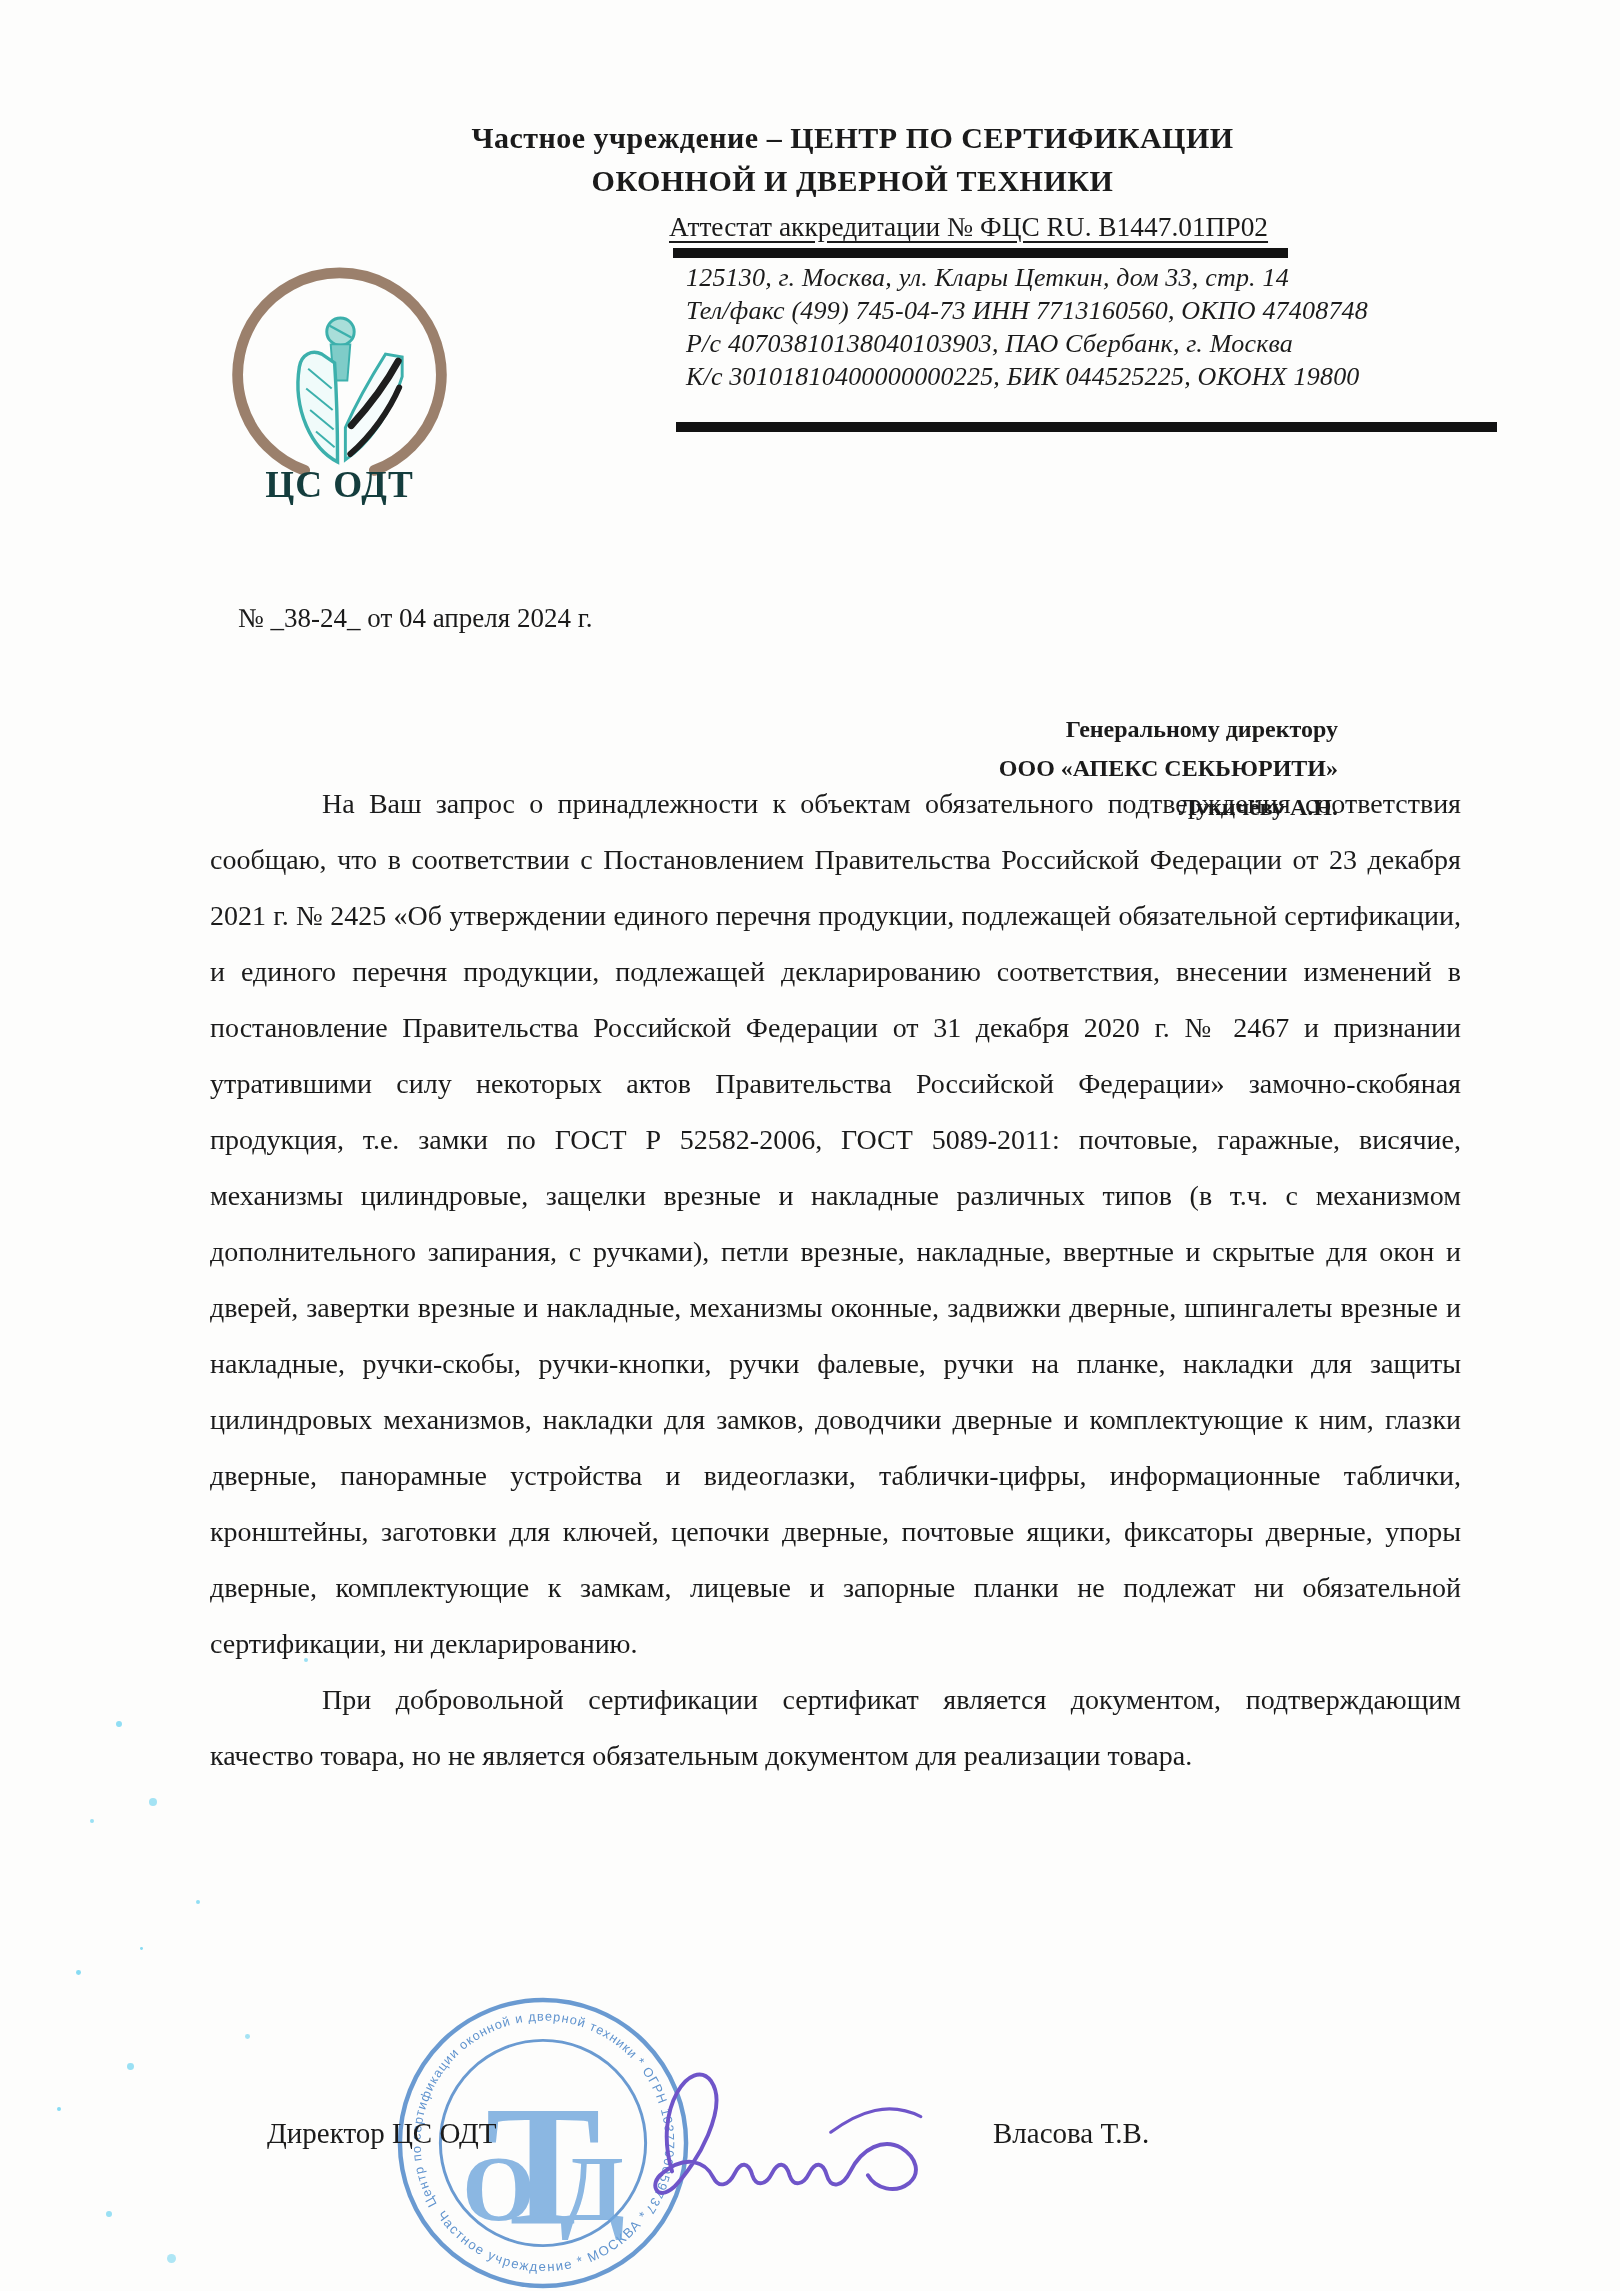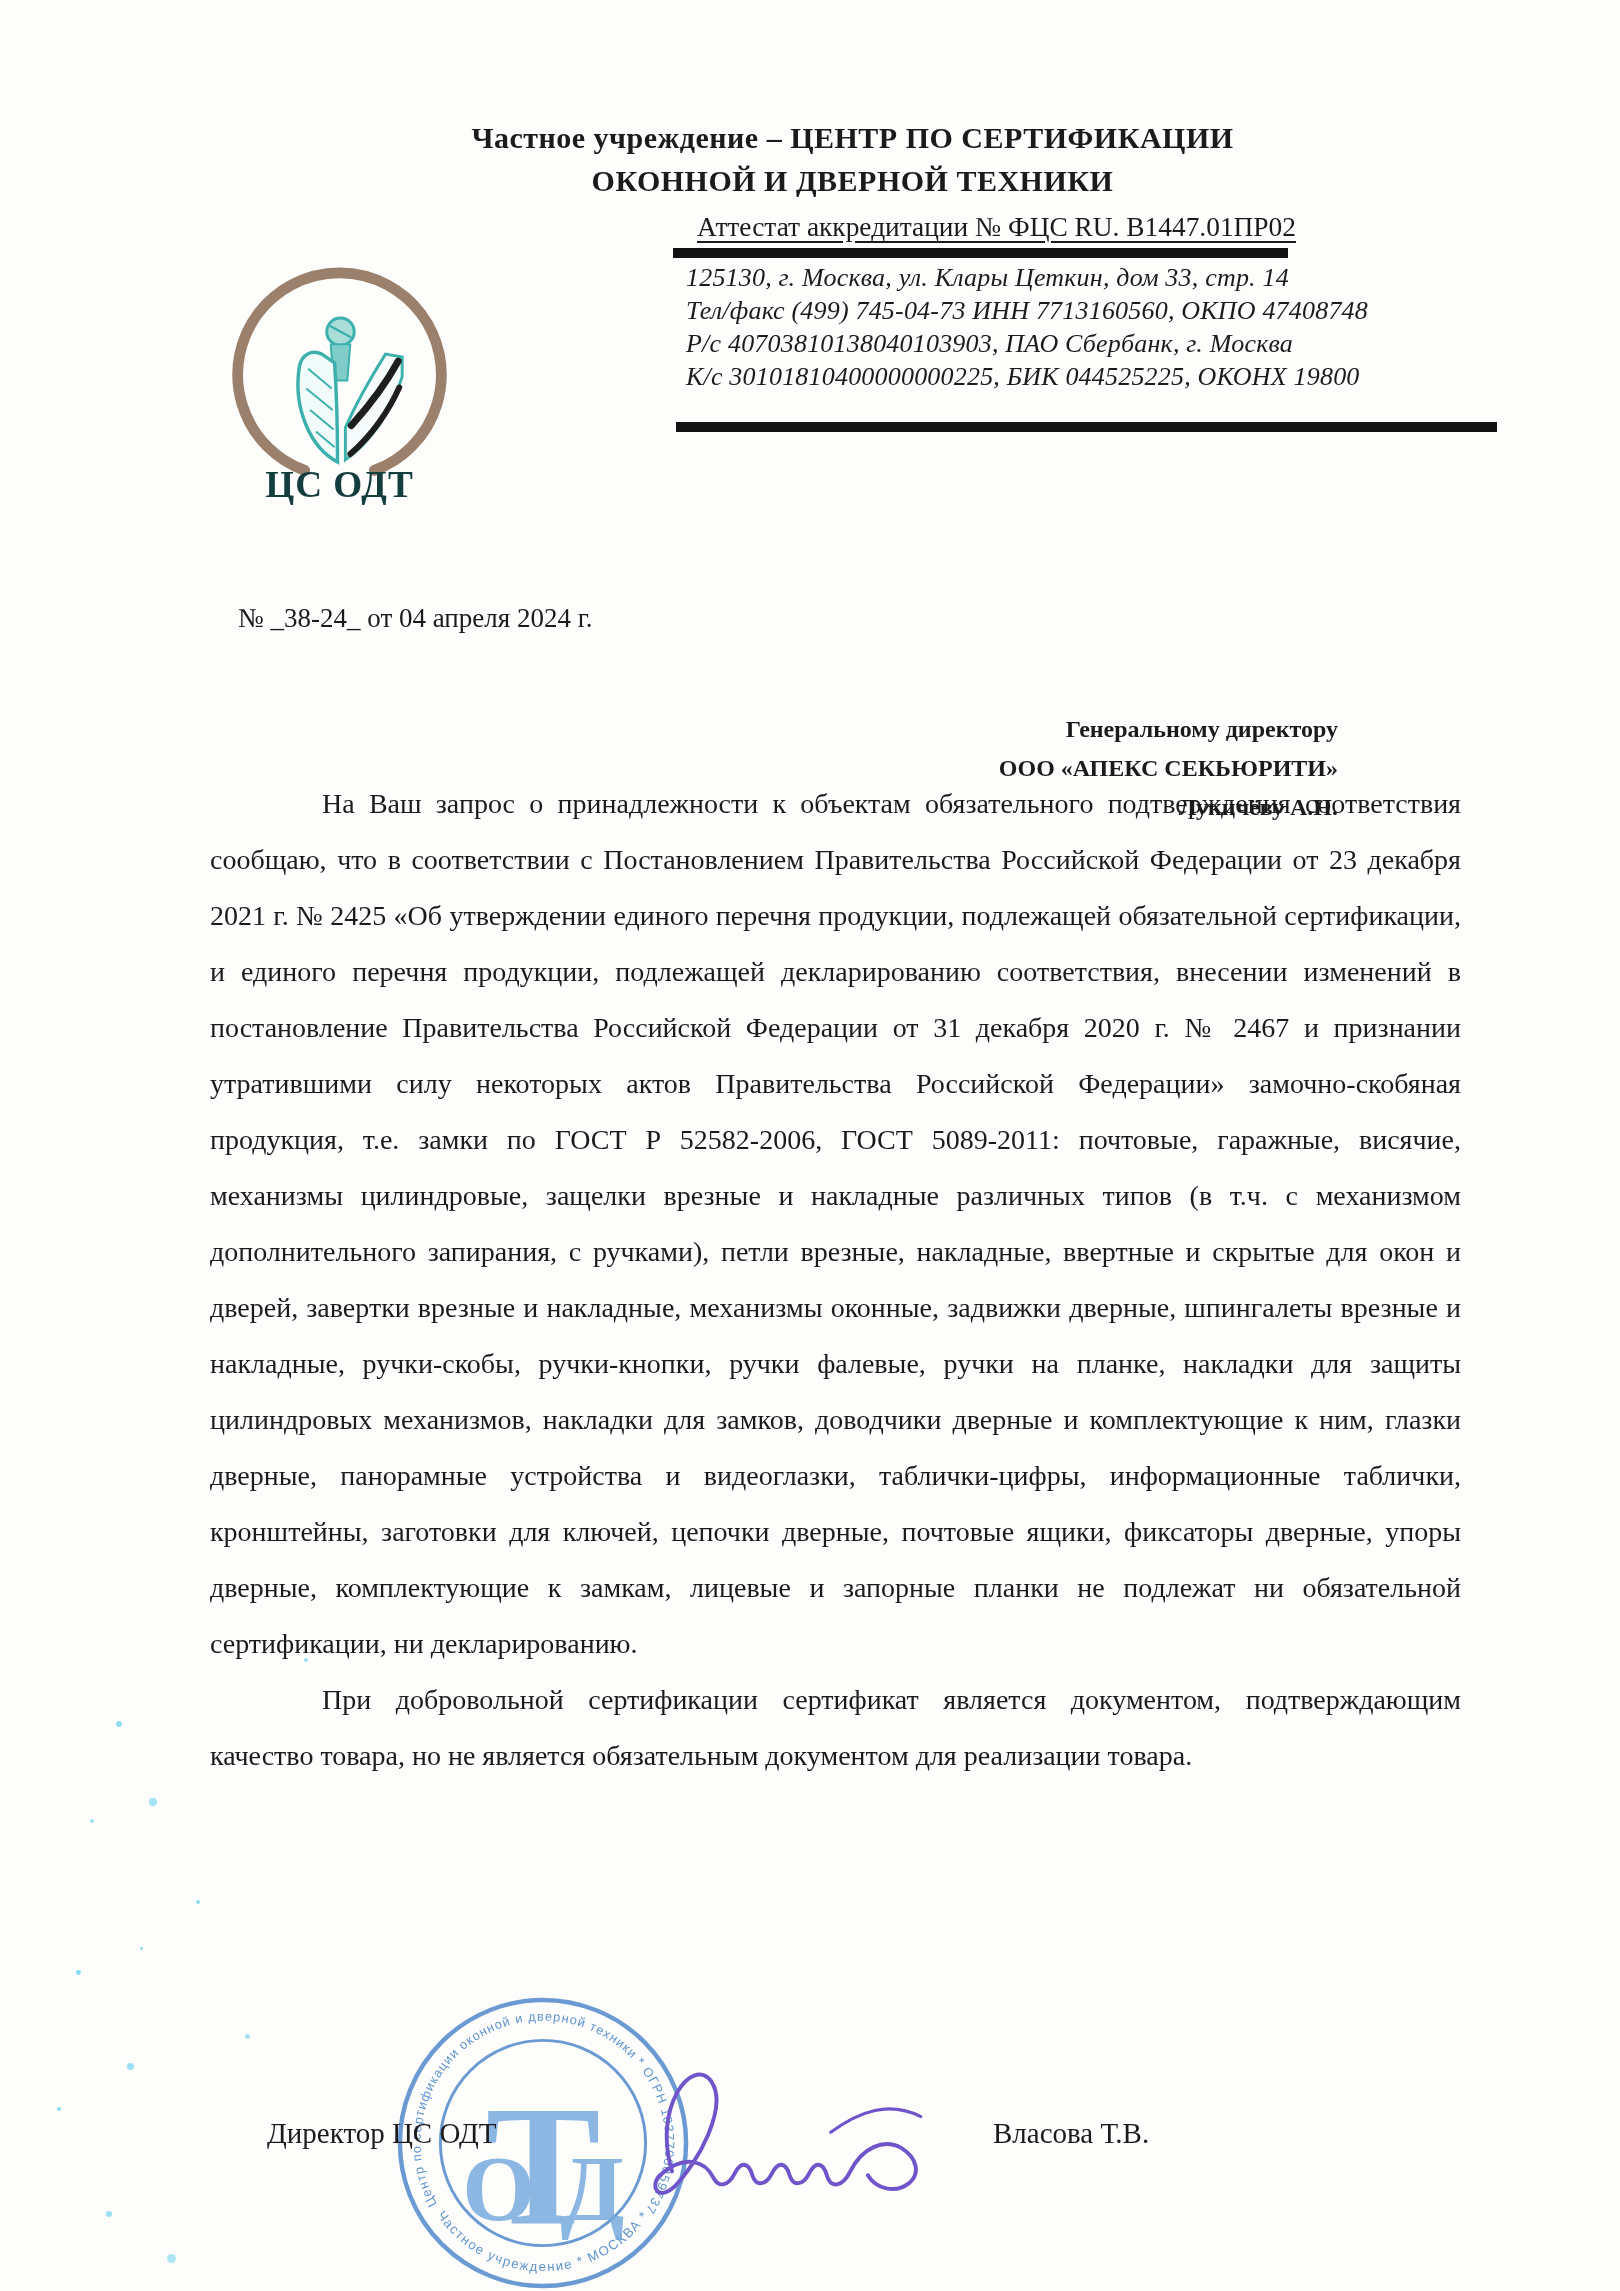--- a/index.html
+++ b/index.html
@@ -18,21 +18,20 @@
     text-align:center;font-weight:bold;line-height:43px;
     letter-spacing:0.5px;
   }
   .org-line1{font-size:30px;}
   .org-line2{font-size:30px;}
   .accreditation{
     position:absolute;left:669px;top:212px;width:627px;
     font-size:27.4px;
     text-decoration:underline;
     text-underline-offset:4.9px;
-    text-align:right;
   }
   .bar{position:absolute;background:#121212;}
   .bar-top{left:673px;top:248px;width:615px;height:9.8px;}
   .bar-bottom{left:676px;top:422px;width:821px;height:9.8px;}
   .address-block{
     position:absolute;left:686px;top:261px;width:774px;
     font-style:italic;font-weight:400;
     font-size:26px;line-height:33px;
     letter-spacing:0.2px;
   }

